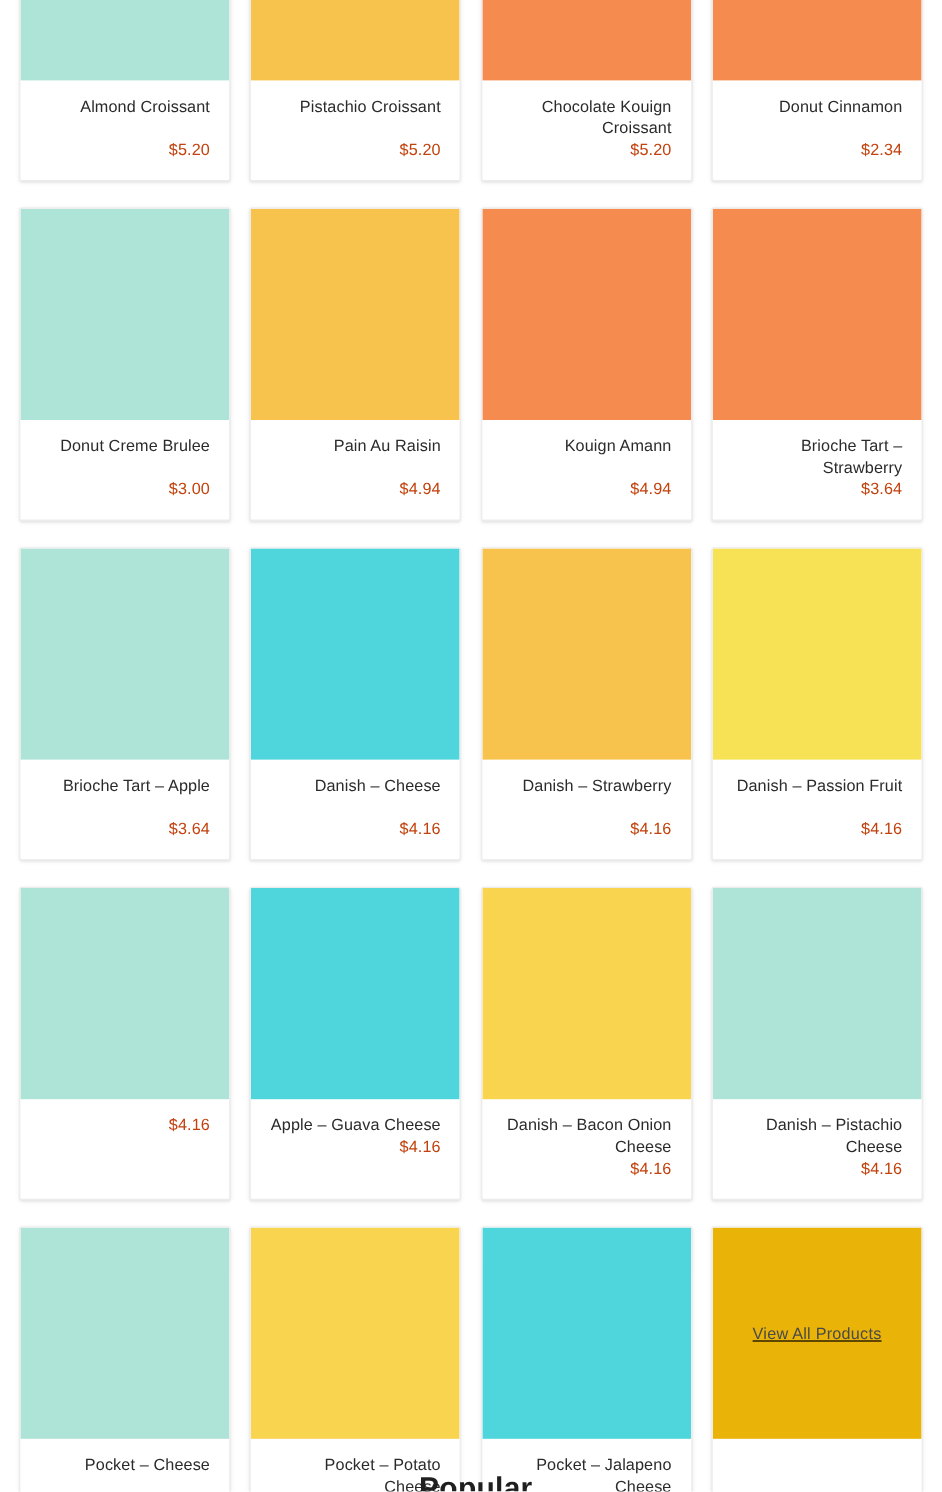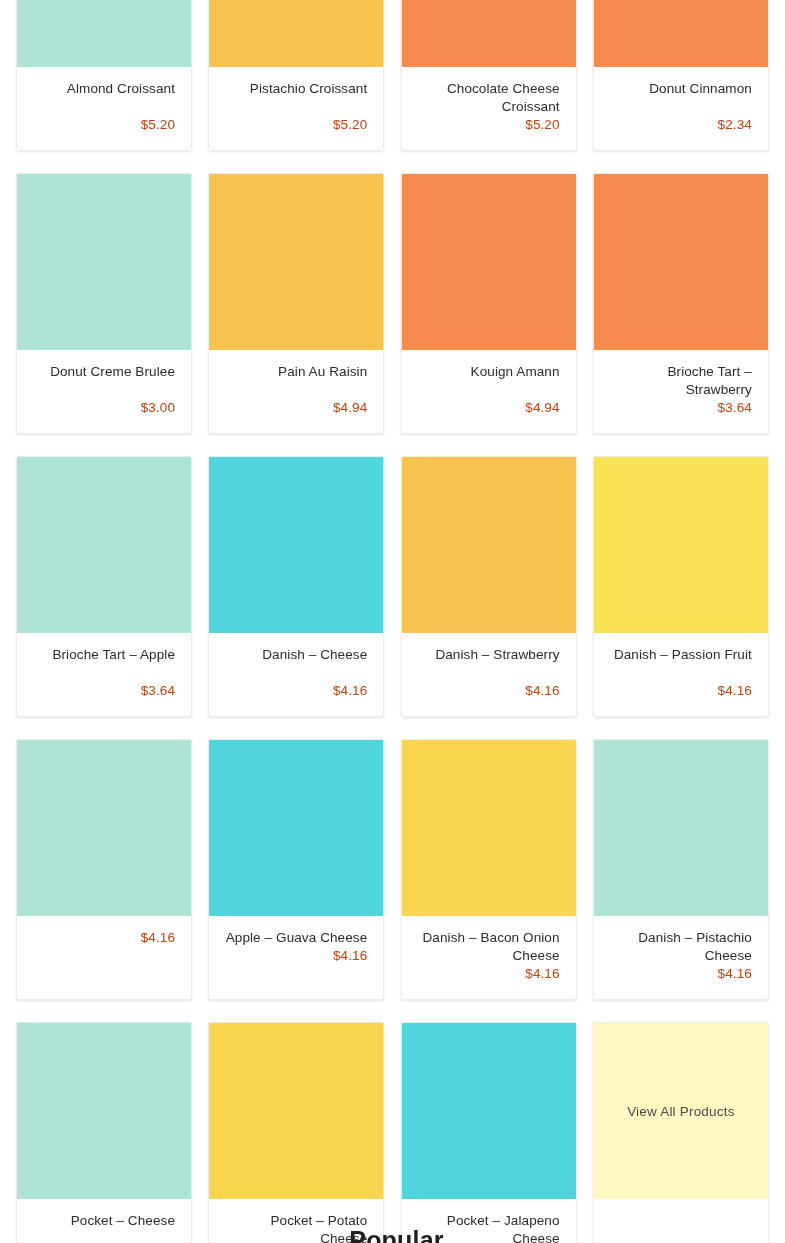--- a/index.html
+++ b/index.html
@@ -109,21 +109,21 @@
       <div class="card one-line">
         <div class="thumb" style="background: rgb(248, 195, 77);"></div>
         <div class="info">
           <div class="title">Pistachio Croissant</div>
           <div class="price">$5.20</div>
         </div>
       </div>
       <div class="card">
         <div class="thumb" style="background: rgb(246, 139, 79);"></div>
         <div class="info">
-          <div class="title">Chocolate Cheese Croissant</div>
+          <div class="title">Chocolate Kouign Croissant</div>
           <div class="price">$5.20</div>
         </div>
       </div>
       <div class="card one-line">
         <div class="thumb" style="background: rgb(246, 139, 79);"></div>
         <div class="info">
           <div class="title">Donut Cinnamon</div>
           <div class="price">$2.34</div>
         </div>
       </div>
@@ -222,21 +222,21 @@
           <div class="title">Pocket – Potato Cheese</div>
         </div>
       </div>
       <div class="card">
         <div class="thumb" style="background: rgb(79, 214, 221);"></div>
         <div class="info">
           <div class="title">Pocket – Jalapeno Cheese</div>
         </div>
       </div>
       <div class="card viewall">
-        <div class="thumb" style="background: #fef9c3;">
+        <div class="thumb" style="background: #eab308; text-decoration: underline;">
           <span class="viewall-label">View All Products</span>
         </div>
         <div class="info"></div>
       </div>
     </div>
 
   <div class="section-heading">Popular</div>
 
 </div>
 

